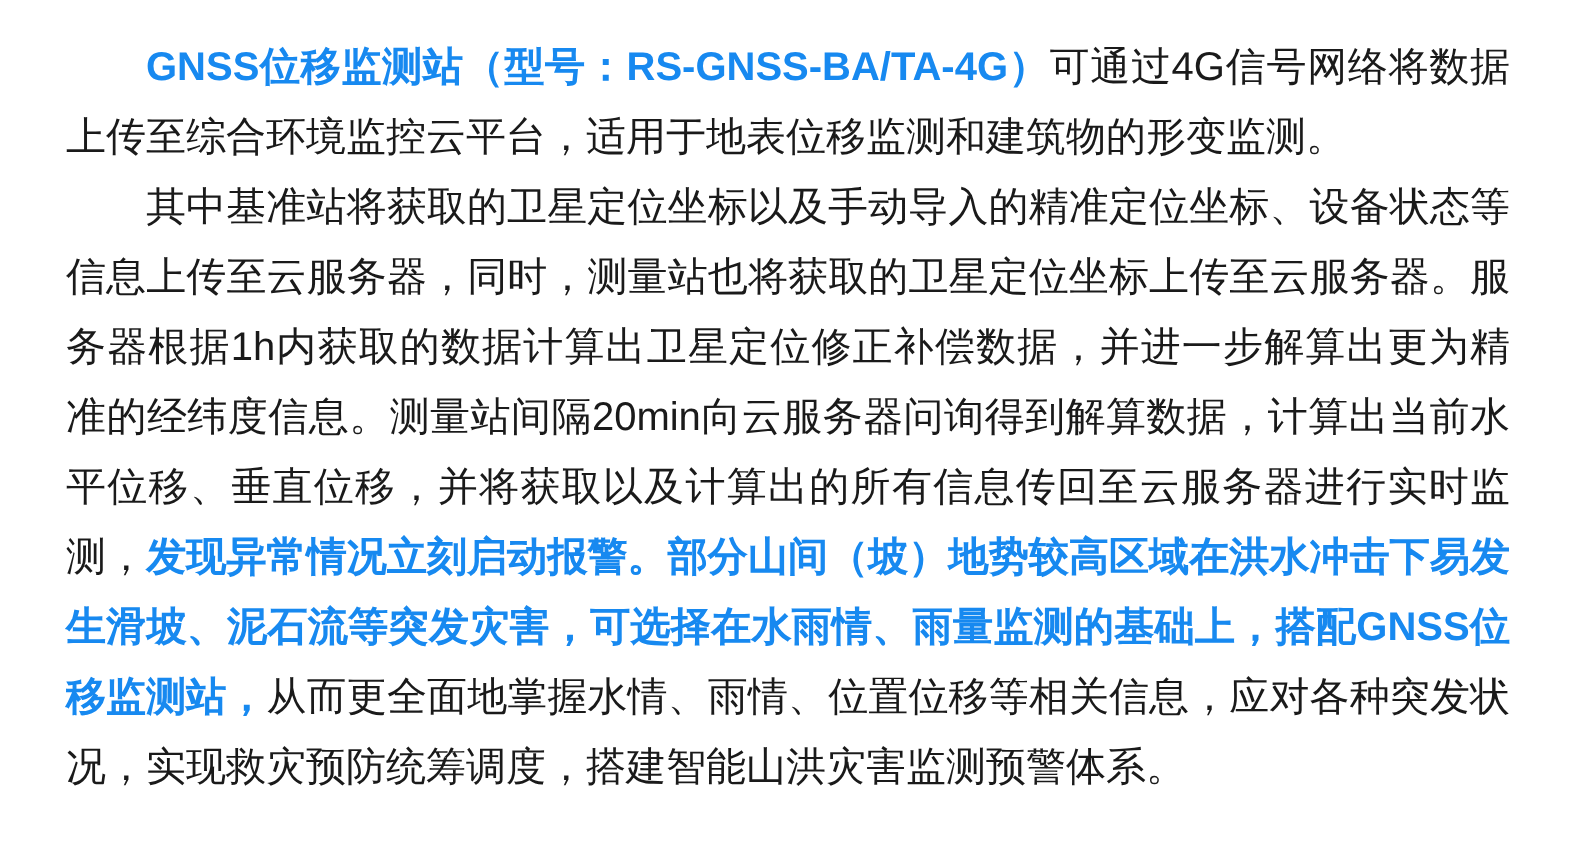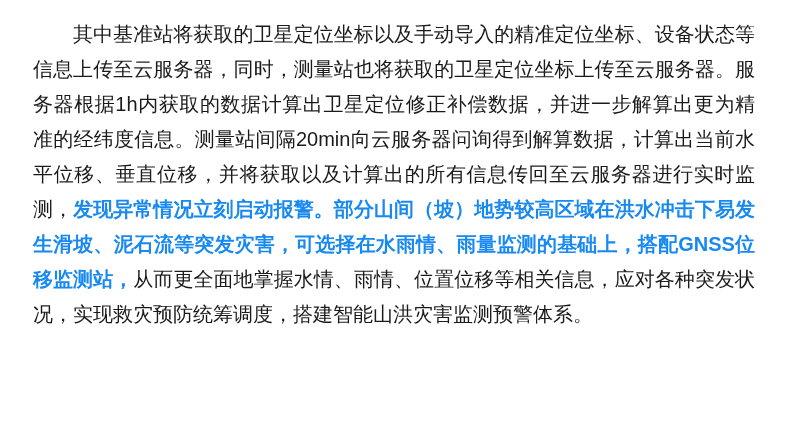--- a/index.html
+++ b/index.html
@@ -36,16 +36,17 @@
   .seg-accent {
     color: #1789f0;
     font-weight: 700;
   }
 </style>
 </head>
 <body>
 
 <div class="article">
 
+  <p><span class="seg-accent">GNSS位移监测站（型号：RS-GNSS-BA/TA-4G）</span><span class="seg-normal">可通过4G信号网络将数据上传至综合环境监控云平台，适用于地表位移监测和建筑物的形变监测。</span></p>
 
   <p><span class="seg-normal">其中基准站将获取的卫星定位坐标以及手动导入的精准定位坐标、设备状态等信息上传至云服务器，同时，测量站也将获取的卫星定位坐标上传至云服务器。服务器根据1h内获取的数据计算出卫星定位修正补偿数据，并进一步解算出更为精准的经纬度信息。测量站间隔20min向云服务器问询得到解算数据，计算出当前水平位移、垂直位移，并将获取以及计算出的所有信息传回至云服务器进行实时监测，</span><span class="seg-accent">发现异常情况立刻启动报警。部分山间（坡）地势较高区域在洪水冲击下易发生滑坡、泥石流等突发灾害，可选择在水雨情、雨量监测的基础上，搭配GNSS位移监测站，</span><span class="seg-normal">从而更全面地掌握水情、雨情、位置位移等相关信息，应对各种突发状况，实现救灾预防统筹调度，搭建智能山洪灾害监测预警体系。</span></p>
 
 </div>
 
 </body></html>

